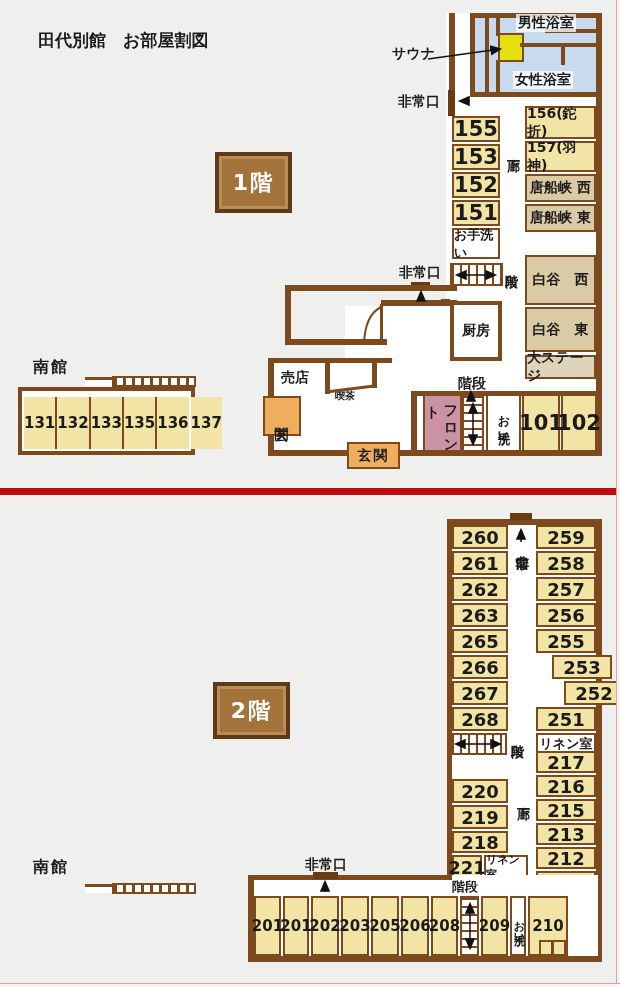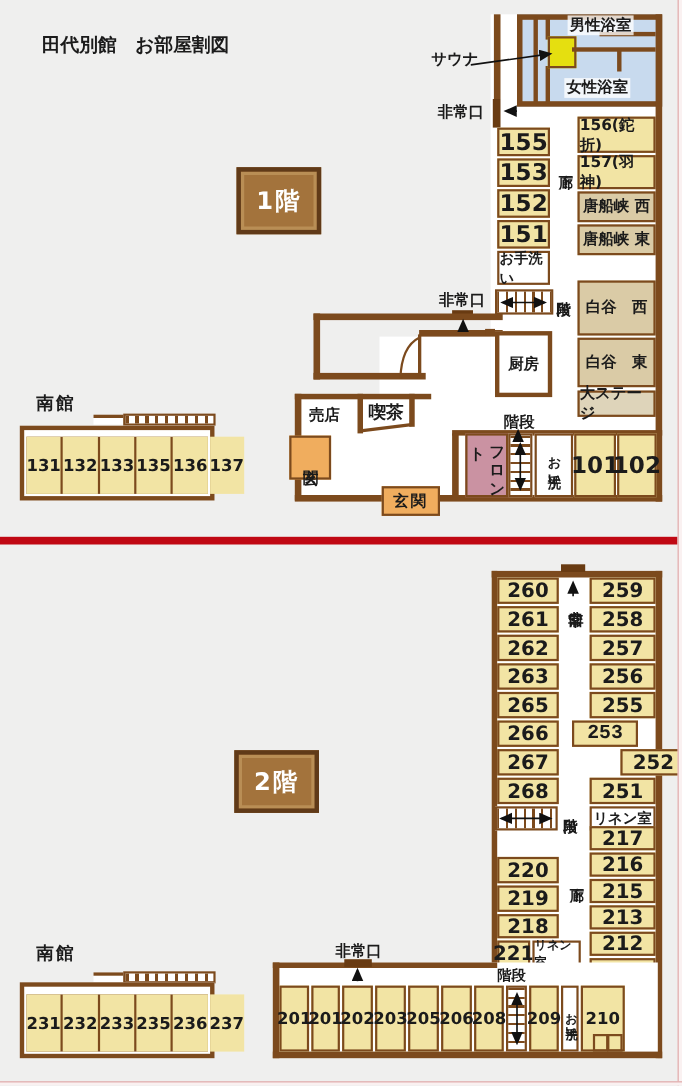--- a/index.html
+++ b/index.html
@@ -102,21 +102,21 @@
   <div style="position:absolute;left:450px;top:301px;width:52px;height:60px;background:#fff;border:4px solid #7c4a1d;display:flex;align-items:center;justify-content:center;font-size:14px;font-weight:600;">
     <span>厨房</span>
   </div>
 
   <div class="wall" style="left:268px;top:358px;width:124px;height:5px;"></div>
   <div class="wall" style="left:268px;top:358px;width:6px;height:97px;"></div>
   <div class="wall" style="left:268px;top:450px;width:334px;height:6px;"></div>
   <div class="wall" style="left:325px;top:358px;width:5px;height:36px;"></div>
   <div class="wall" style="left:372px;top:358px;width:5px;height:30px;"></div>
   <div class="lbl" style="left:281px;top:369px;font-size:14px;">売店</div>
-  <div class="lbl" style="left:335px;top:365px;font-size:16px;">喫茶</div>
+  <div class="lbl" style="left:335px;top:389px;font-size:10px;">喫茶</div>
 
   <div class="rm orange v f14" style="left:263px;top:396px;width:38px;height:40px;">玄関</div>
   <div class="rm orange f14" style="left:347px;top:442px;width:53px;height:27px;letter-spacing:2px;">玄関</div>
 
   <div class="wall" style="left:411px;top:391px;width:191px;height:5px;"></div>
   <div class="wall" style="left:411px;top:394px;width:6px;height:58px;"></div>
   <div class="rm pink v f14" style="left:423px;top:394px;width:39px;height:58px;">フロント</div>
   <div class="stairsV" style="left:462px;top:394px;width:22px;height:58px;"></div>
   <div class="rm wh v f12" style="left:486px;top:394px;width:35px;height:58px;">お手洗い</div>
   <div class="rm f17" style="left:522px;top:394px;width:38px;height:58px;">101</div>
@@ -154,21 +154,21 @@
   <div class="rm f18" style="left:452px;top:629px;width:56px;height:24px;">265</div>
   <div class="rm f18" style="left:452px;top:655px;width:56px;height:24px;">266</div>
   <div class="rm f18" style="left:452px;top:681px;width:56px;height:24px;">267</div>
   <div class="rm f18" style="left:452px;top:707px;width:56px;height:24px;">268</div>
 
   <div class="rm f18" style="left:536px;top:525px;width:60px;height:24px;">259</div>
   <div class="rm f18" style="left:536px;top:551px;width:60px;height:24px;">258</div>
   <div class="rm f18" style="left:536px;top:577px;width:60px;height:24px;">257</div>
   <div class="rm f18" style="left:536px;top:603px;width:60px;height:24px;">256</div>
   <div class="rm f18" style="left:536px;top:629px;width:60px;height:24px;">255</div>
-  <div class="rm f18" style="left:520px;top:655px;width:60px;height:24px;font-family:Liberation Mono, monospace;">253</div>
+  <div class="rm f18" style="left:552px;top:655px;width:60px;height:24px;">253</div>
   <div class="rm f18" style="left:564px;top:681px;width:60px;height:24px;text-align:center;">252</div>
   <div class="rm f18" style="left:536px;top:707px;width:60px;height:24px;">251</div>
   <div class="rm wh f13" style="left:536px;top:733px;width:60px;height:22px;">リネン室</div>
 
   <div class="lbl v" style="left:514px;top:545px;font-size:14px;">非常口</div>
 
   <div class="stairsH" style="left:450px;top:733px;width:57px;height:22px;"></div>
   <div class="lbl v" style="left:508px;top:734px;font-size:13px;">階段</div>
 
   <div class="rm f18" style="left:452px;top:779px;width:56px;height:24px;">220</div>
@@ -203,30 +203,20 @@
   <div class="stairsV" style="left:460px;top:896px;width:19px;height:60px;"></div>
   <div class="rm f15" style="left:481px;top:896px;width:27px;height:60px;">209</div>
   <div class="rm wh v f11" style="left:510px;top:896px;width:16px;height:60px;letter-spacing:0;">お手洗い</div>
   <div class="rm f15" style="left:528px;top:896px;width:40px;height:60px;">210</div>
   <div class="closet" style="left:539px;top:940px;width:14px;height:16px;"></div>
   <div class="closet" style="left:552px;top:940px;width:14px;height:16px;"></div>
 
   <div class="lbl" style="left:33px;top:857px;font-size:16px;font-weight:bold;letter-spacing:2px;">南館</div>
   <div class="bridgeA" style="left:85px;top:884px;width:30px;"></div>
   <div class="bridgeB" style="left:112px;top:883px;width:84px;"></div>
-  <div class="mkbox" style="left:18px;top:893px;width:177px;height:69px;">
-    <div class="mkrooms">
-      <div class="mkrm">231</div>
-      <div class="mkrm">232</div>
-      <div class="mkrm">233</div>
-      <div class="mkrm">235</div>
-      <div class="mkrm">236</div>
-      <div class="mkrm">237</div>
-    </div>
-  </div>
 
   <div style="position:absolute;left:616px;top:0;width:4px;height:987px;background:#faf1f1;border-left:1px solid #dda3a3;"></div>
   <div style="position:absolute;left:0;top:983px;width:620px;height:4px;background:#faf1f1;border-top:1px solid #dda3a3;"></div>
 
   <svg class="overlay" width="620" height="987" viewBox="0 0 620 987">
     <defs>
       <marker id="ah" markerWidth="9" markerHeight="8" refX="6.5" refY="3.5" orient="auto-start-reverse">
         <path d="M0,0 L8,3.5 L0,7 z" fill="#111"></path>
       </marker>
     </defs>

